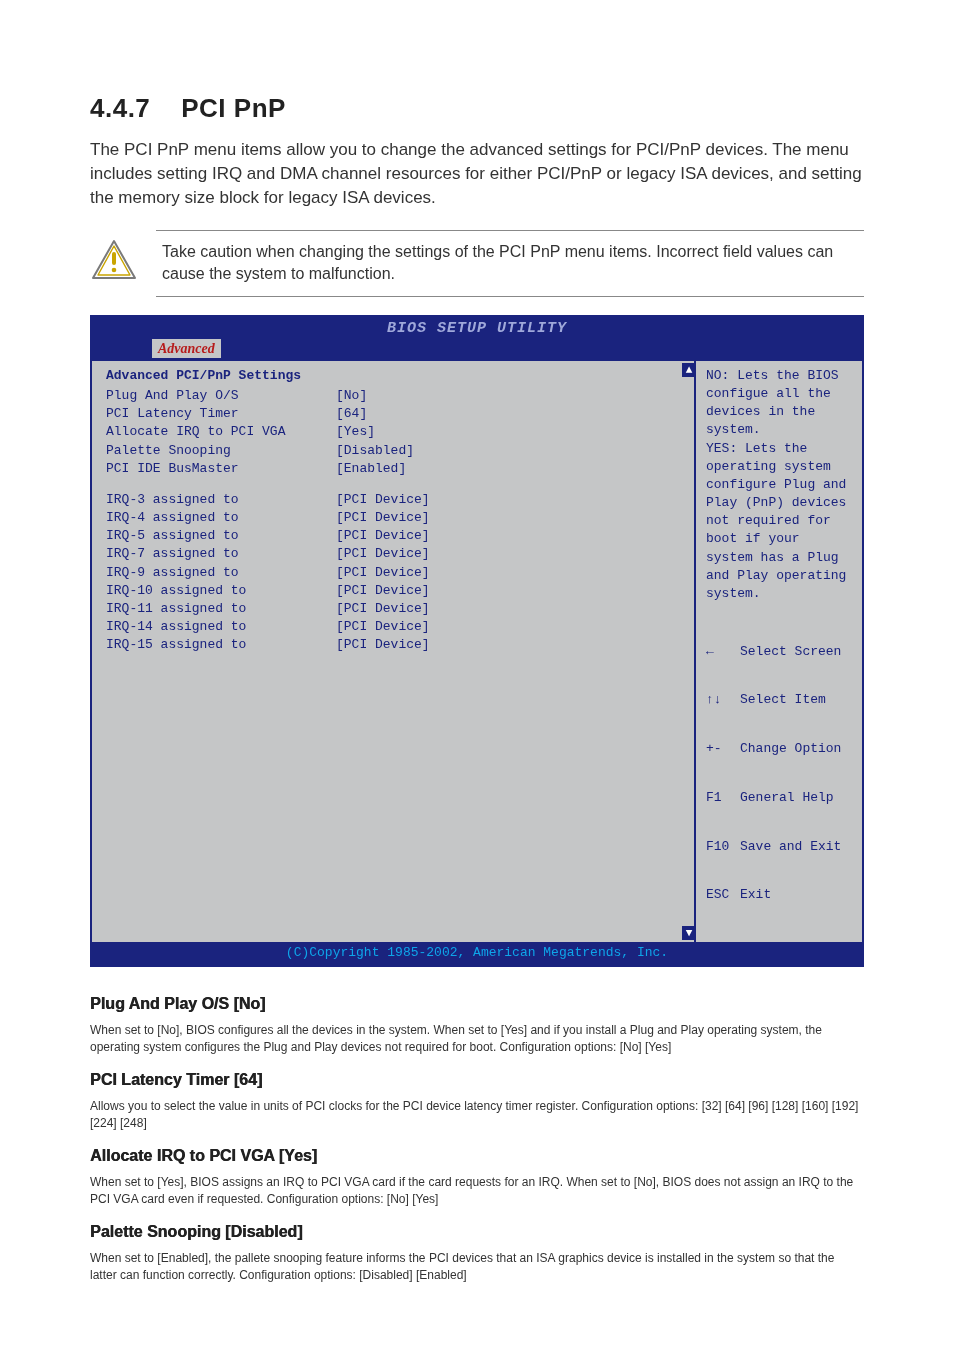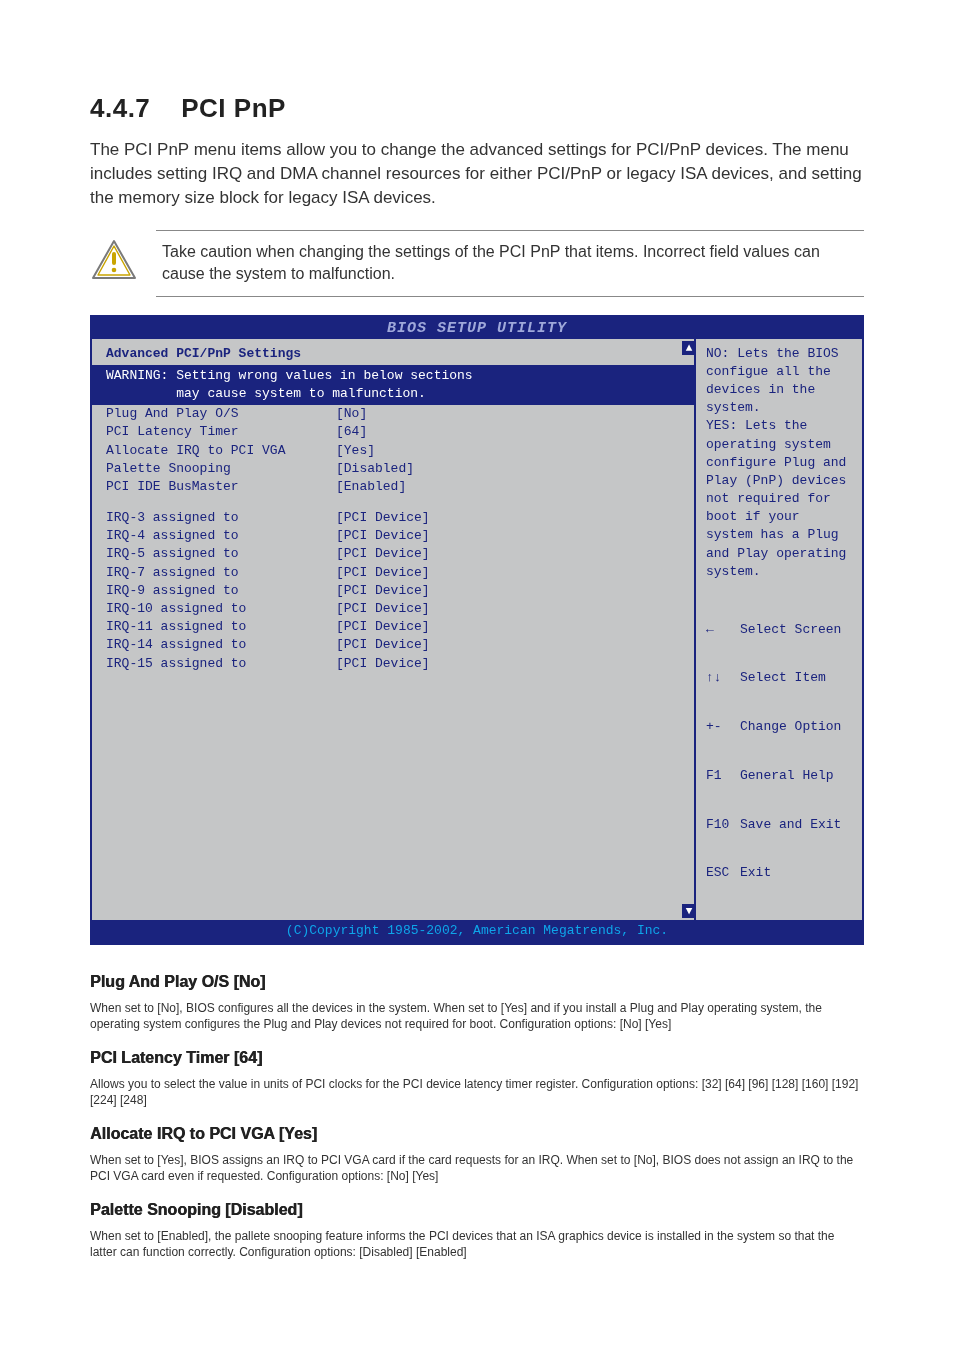--- a/index.html
+++ b/index.html
@@ -165,33 +165,34 @@
 
 <div class="caution-row">
   <div class="caution-icon-wrap">
     <svg width="48" height="44" viewBox="0 0 48 44">
       <polygon points="24,3 45,40 3,40" fill="none" stroke="#7a7a7a" stroke-width="2" stroke-linejoin="round"></polygon>
       <polygon points="24,8 40,37 8,37" fill="none" stroke="#c9a400" stroke-width="1.4" stroke-linejoin="round"></polygon>
       <rect x="22" y="14" width="4" height="13" rx="2" fill="#c9a400"></rect>
       <circle cx="24" cy="32" r="2.3" fill="#c9a400"></circle>
     </svg>
   </div>
-  <div class="caution-text-wrap">Take caution when changing the settings of the PCI PnP that items. Incorrect field values can cause the system to malfunction.</div>
+  <div class="caution-text-wrap">Take caution when changing the settings of the PCI PnP menu items. Incorrect field values can cause the system to malfunction.</div>
 </div>
 
 <div class="bios-box">
   <div class="bios-title-row">
     <div class="bios-title-center">BIOS SETUP UTILITY</div>
+  </div>
+  <div class="bios-tab-row">
+    <span class="bios-tab">Advanced</span>
   </div>
   <div class="bios-body">
     <div class="bios-left">
       <div class="scroll-up">▲</div>
       <div class="bios-heading">Advanced PCI/PnP Settings</div>
-      <div class="bios-warning-bar">WARNING: Setting wrong values in below sections
-         may cause system to malfunction.</div>
 
       <div>
         <div class="bios-row">
             <span class="bios-label">Plug And Play O/S</span>
             <span class="bios-value">[No]</span>
           </div>
         <div class="bios-row">
             <span class="bios-label">PCI Latency Timer</span>
             <span class="bios-value">[64]</span>
           </div>

